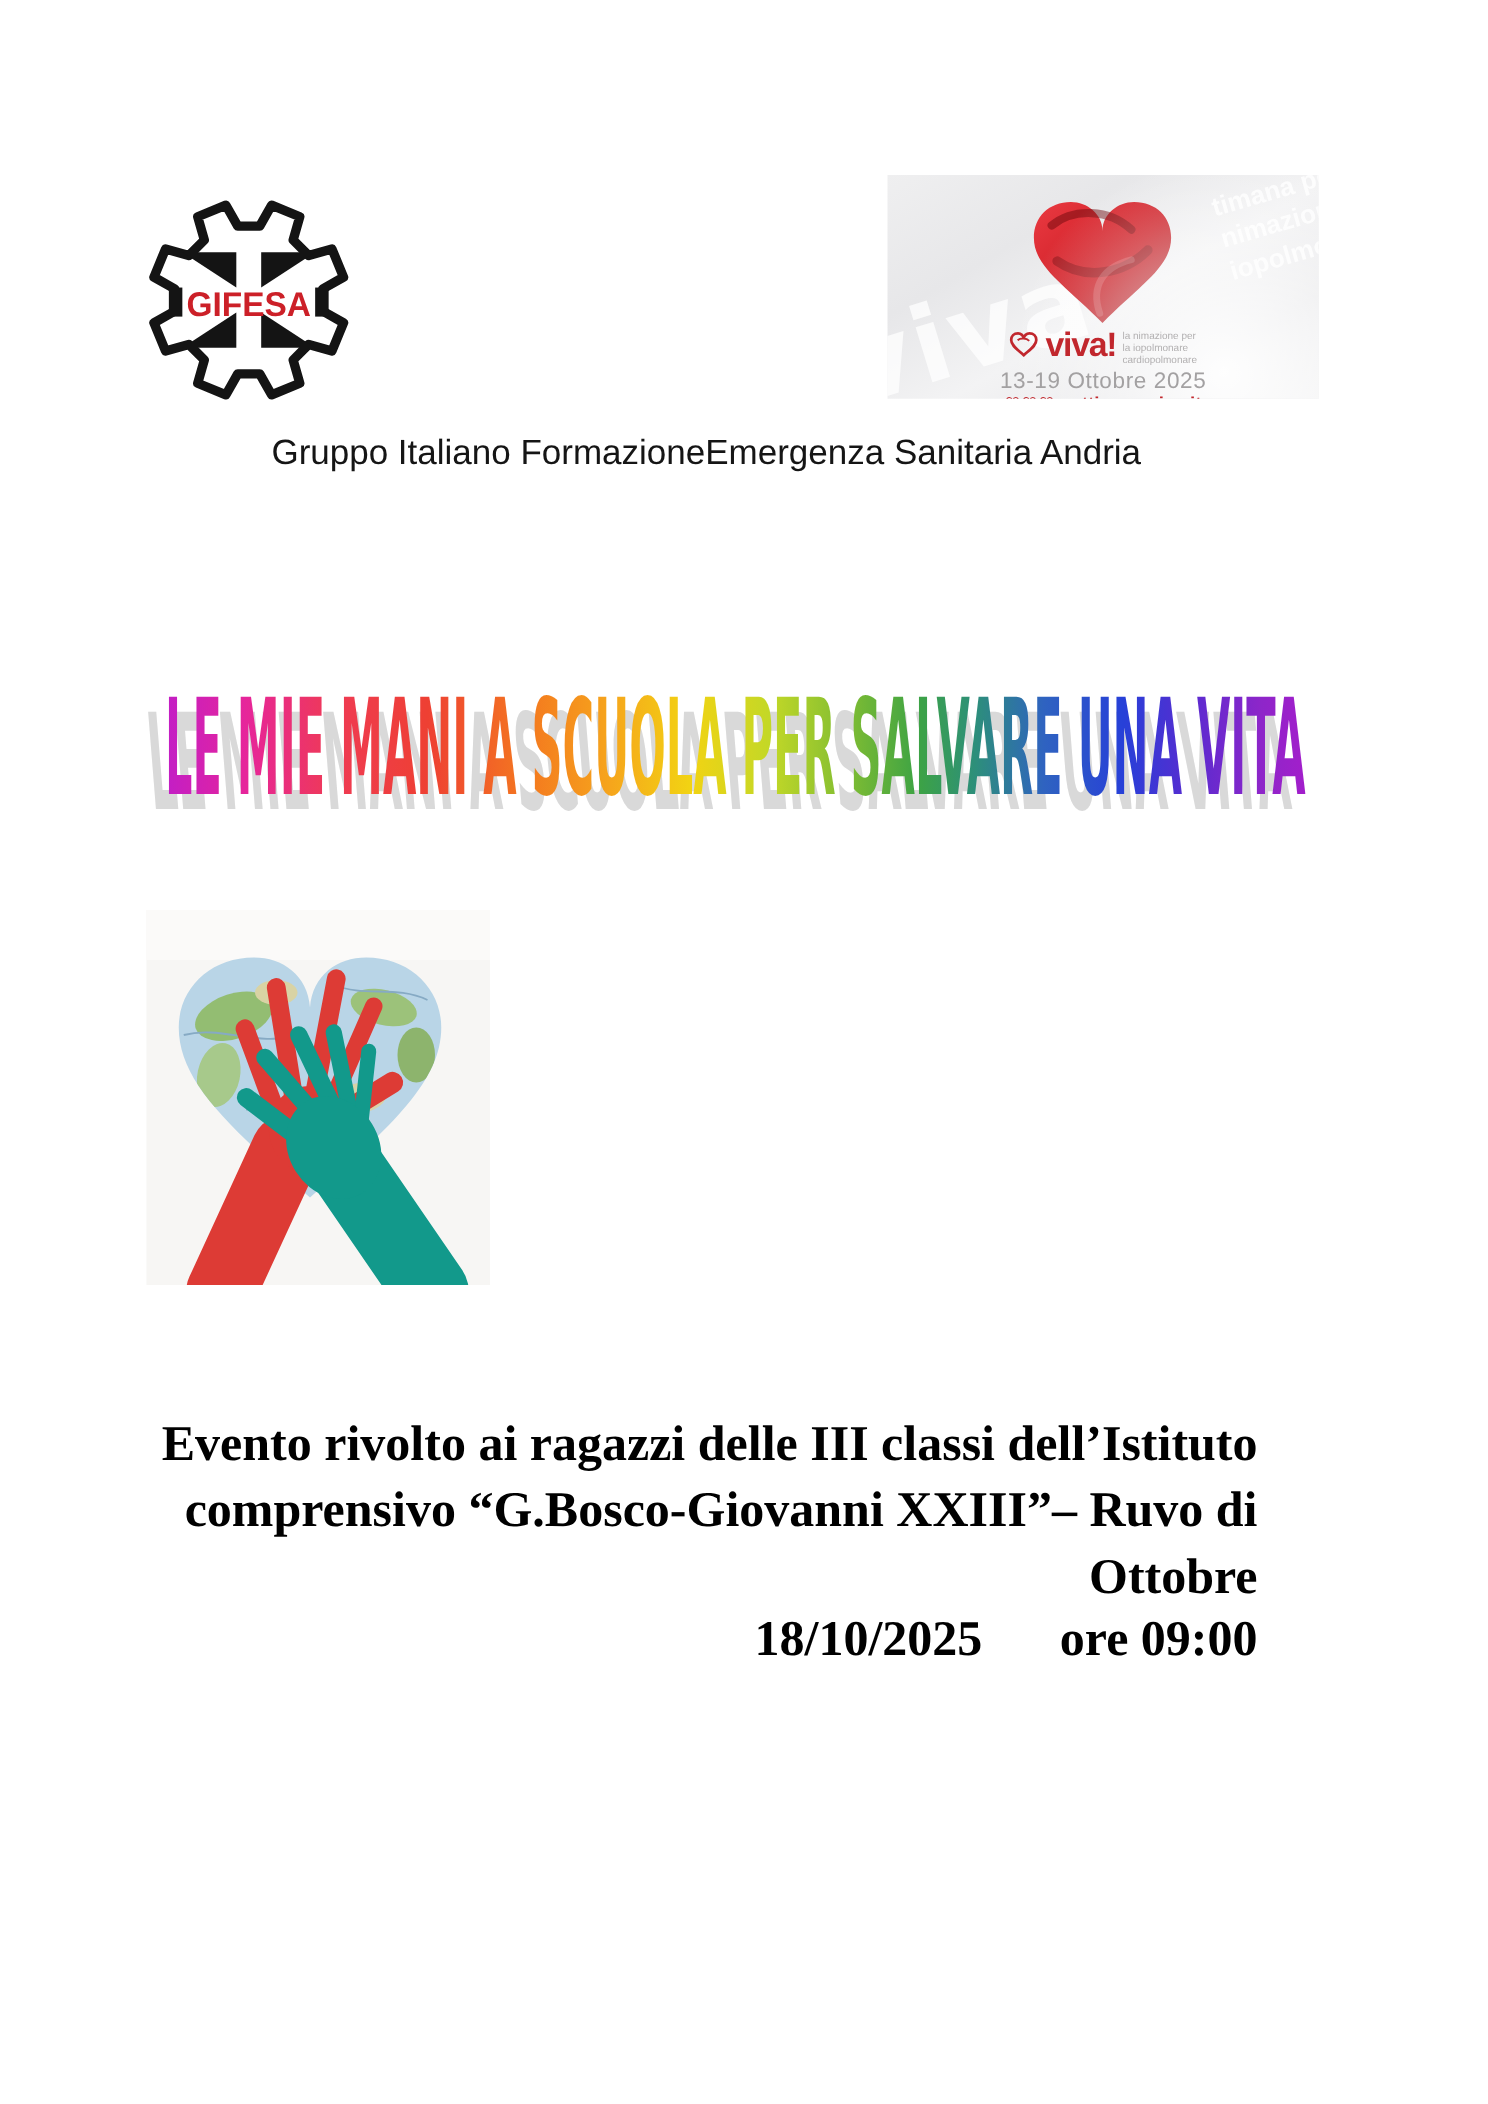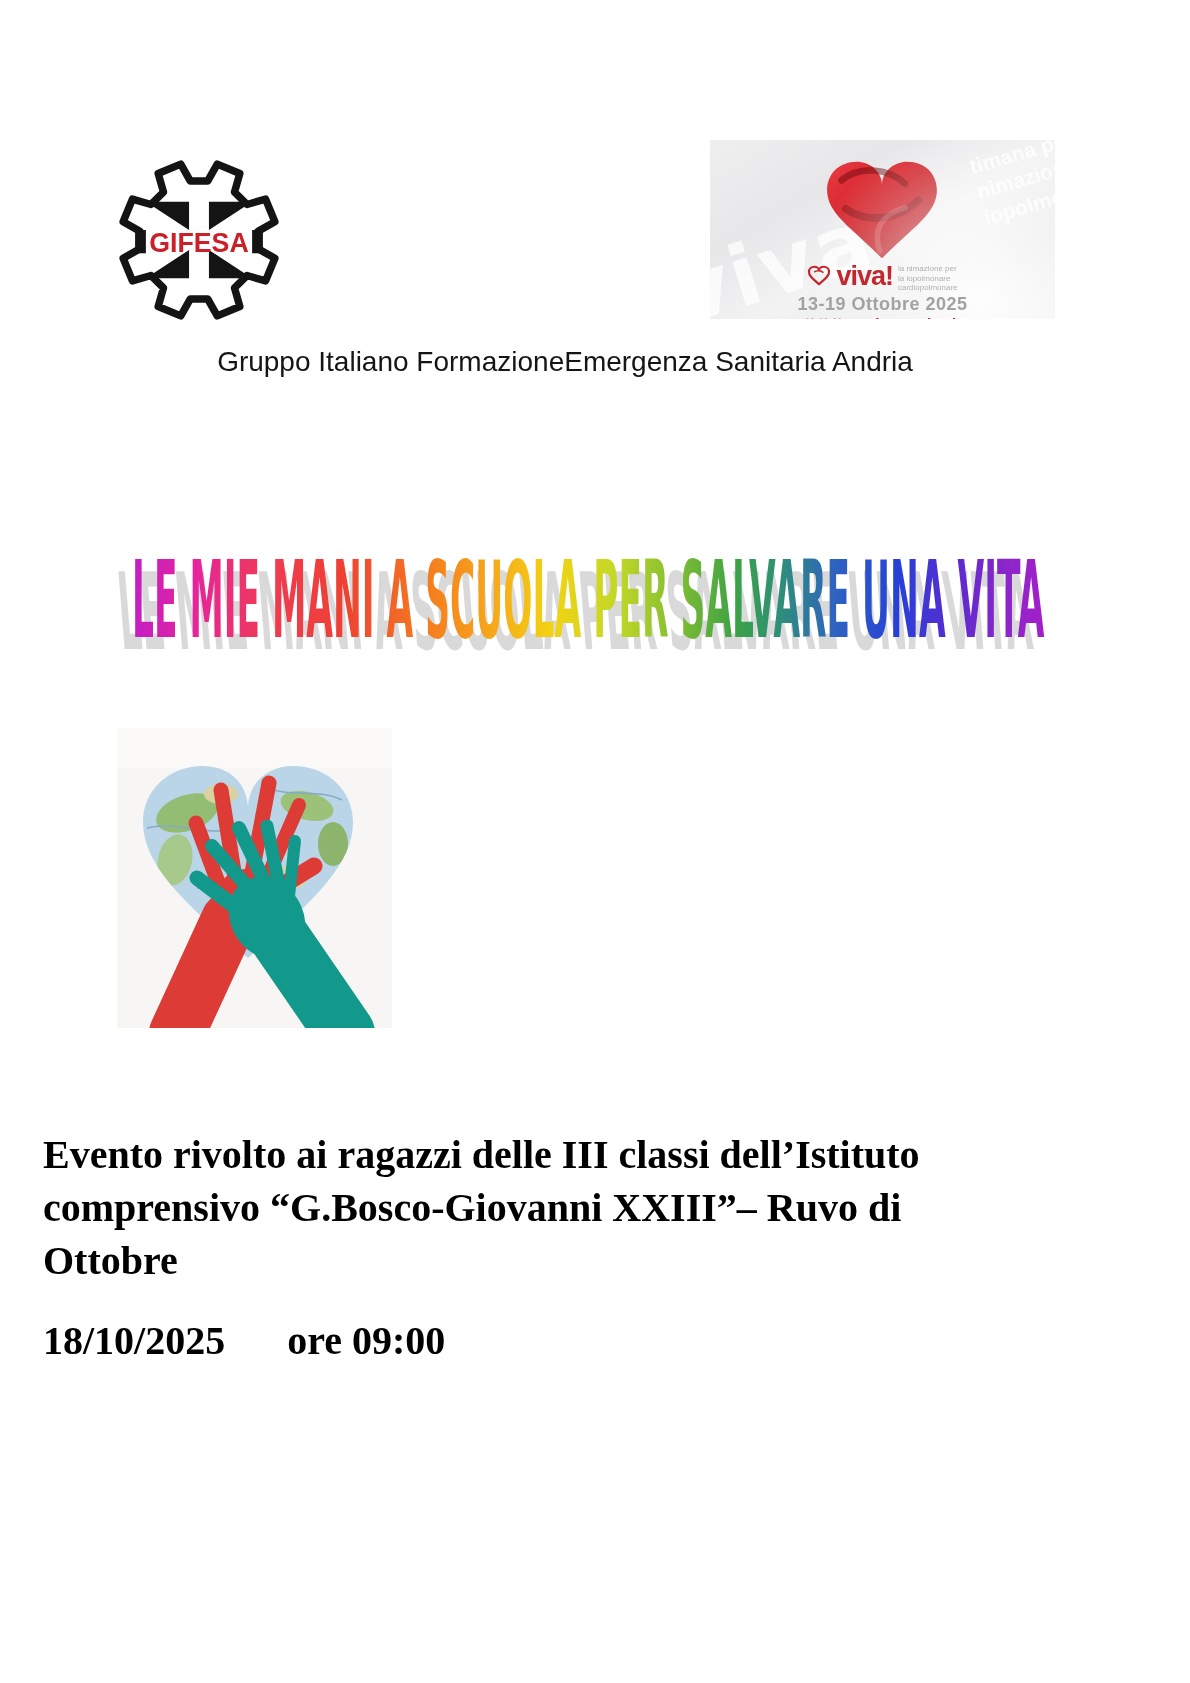--- a/index.html
+++ b/index.html
@@ -28,21 +28,21 @@
   }
   .banner-watermark-lines{
     position:absolute;right:-46px;top:-4px;transform:rotate(-16deg);
     color:rgba(255,255,255,.8);font-size:21px;font-weight:bold;line-height:1.25;text-align:left;
   }
   .banner-heart{position:absolute;left:108px;top:14px;}
   .banner-rows{position:absolute;left:0;right:0;top:120px;text-align:center;z-index:2;}
   .viva-logo-row{display:flex;align-items:center;justify-content:center;gap:5px;}
   .viva-word{font-size:27px;font-weight:bold;color:#c1272d;letter-spacing:-1px;}
   .viva-tagline{font-size:8px;line-height:1.2;color:#b2b0b1;text-align:left;padding-top:4px;}
-  .banner-date{font-size:18px;font-weight:bold;color:#a3a1a2;letter-spacing:.5px;margin-top:1px;}
+  .banner-date{font-size:18px;font-weight:normal;color:#a3a1a2;letter-spacing:.5px;margin-top:1px;}
   .banner-site{font-size:15px;font-weight:bold;color:#c1272d;margin-top:0px;}
   .banner-site .hearts{font-size:14px;letter-spacing:1px;}
 
   
   .org-block{position:absolute;left:165px;top:338px;width:800px;text-align:center;}
   .org-acronym{
     color:#2a2ad2;font-style:italic;font-weight:bold;font-size:33px;letter-spacing:2px;
   }
   .org-name{color:#151515;font-weight:normal;font-size:28px;margin-top:8px;letter-spacing:0px;}
 
@@ -60,25 +60,25 @@
     position:relative;
     background:linear-gradient(90deg,#c21ec6 0%,#e6259b 7%,#ef3b53 15%,#ee4033 23%,#f47a1f 32%,#f6a51c 39%,#f2d313 46%,#c3d827 53%,#7ebc33 60%,#3da344 66%,#2d8f7a 71%,#2f63c0 77%,#2740d8 84%,#5a2bd0 90%,#8d26c9 96%,#a31ecb 100%);
     -webkit-background-clip:text;background-clip:text;color:transparent;
   }
 
   
   .photo{position:absolute;left:117px;top:728px;width:275px;height:300px;}
 
   
   .event-block{
-    position:absolute;left:0;top:1128px;width:1006px;text-align:left;
-    font-family:"Liberation Serif",serif;font-weight:bold;color:#000;padding-left:43px;
+    position:absolute;left:0;top:1128px;width:1006px;text-align:right;
+    font-family:"Liberation Serif",serif;font-weight:bold;color:#000;
   }
   .event-line{font-size:40px;line-height:53px;white-space:nowrap;}
-  .event-date-row{margin-top:30px;font-size:40px;}
+  .event-date-row{font-size:40px;}
   .date-gap{display:inline-block;width:62px;}
 </style>
 </head>
 <body>
 
 <div class="gifesa-logo">
   <svg viewBox="0 0 100 100" width="166" height="168">
     <path d="M28.6,21.1 L25.4,9.9 L39,4.3 L44.7,14.4
              L55.3,14.4 L61,4.3 L74.6,9.9 L71.4,21.1
              L78.9,28.6 L90.1,25.4 L95.7,39 L85.6,44.7

